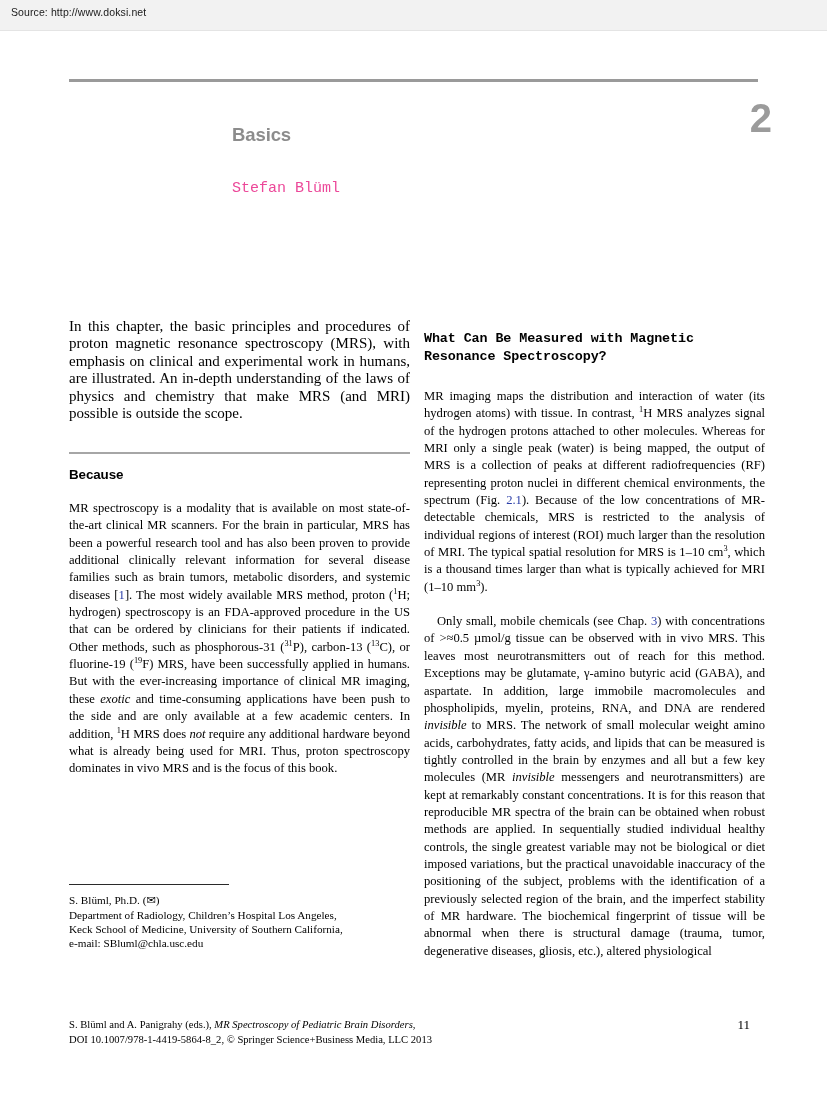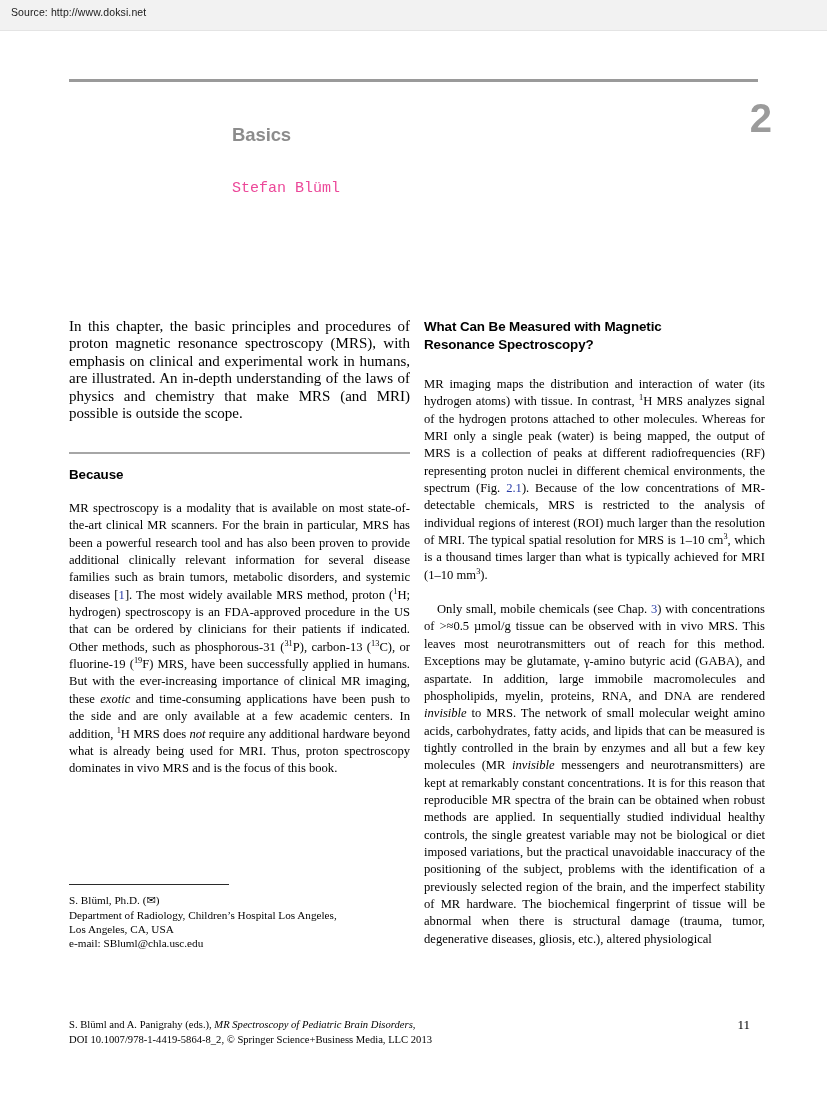--- a/index.html
+++ b/index.html
@@ -126,21 +126,21 @@
   }
   #overview-rule {
     height: 1.6px;
     background: #a6a6a6;
     margin: 0;
   }
   #overview-head-wrap { margin-top: 30px; }
   #overview-head-wrap h2.sec { margin-top: 12px; }
   #overview-body { margin-top: 16px; }
 
-  #right-head { margin-top: 0; }
+  #right-head { margin-top: 12px; font-family: Liberation Mono, monospace; }
   #right-body { margin-top: 22px; }
 
   .lnk { color: #2b3ea8; }
   .ital { font-style: italic; }
   sup { font-size: 0.66em; vertical-align: super; line-height: 0; }
 
   
   #footnote {
     position: absolute;
     left: 69px;
@@ -217,21 +217,21 @@
     <p id="right-body"><span>MR imaging maps the distribution and interaction of water (its hydrogen atoms) with tissue. In contrast, </span><sup>1</sup><span>H MRS analyzes signal of the hydrogen protons attached to other molecules. Whereas for MRI only a single peak (water) is being mapped, the output of MRS is a collection of peaks at different radiofrequencies (RF) representing proton nuclei in different chemical environments, the spectrum (Fig. </span><span class="lnk">2.1</span><span>). Because of the low concentrations of MR-detectable chemicals, MRS is restricted to the analysis of individual regions of interest (ROI) much larger than the resolution of MRI. The typical spatial resolution for MRS is 1–10 cm</span><sup>3</sup><span>, which is a thousand times larger than what is typically achieved for MRI (1–10 mm</span><sup>3</sup><span>).</span></p>
 
     <p class="indent"><span>Only small, mobile chemicals (see Chap. </span><span class="lnk">3</span><span>) with concentrations of &gt;≈0.5 µmol/g tissue can be observed with in vivo MRS. This leaves most neurotransmitters out of reach for this method. Exceptions may be glutamate, γ-amino butyric acid (GABA), and aspartate. In addition, large immobile macromolecules and phospholipids, myelin, proteins, RNA, and DNA are rendered </span><span class="ital">invisible</span><span> to MRS. The network of small molecular weight amino acids, carbohydrates, fatty acids, and lipids that can be measured is tightly controlled in the brain by enzymes and all but a few key molecules (MR </span><span class="ital">invisible</span><span> messengers and neurotransmitters) are kept at remarkably constant concentrations. It is for this reason that reproducible MR spectra of the brain can be obtained when robust methods are applied. In sequentially studied individual healthy controls, the single greatest variable may not be biological or diet imposed variations, but the practical unavoidable inaccuracy of the positioning of the subject, problems with the identification of a previously selected region of the brain, and the imperfect stability of MR hardware. The biochemical fingerprint of tissue will be abnormal when there is structural damage (trauma, tumor, degenerative diseases, gliosis, etc.), altered physiological</span></p>
 
   </div>
 
   <div id="footnote">
     <div id="footnote-rule"></div>
     <div class="fl">S. Blüml, Ph.D. (✉)</div>
     <div class="fl">Department of Radiology, Children’s Hospital Los Angeles,</div>
-    <div class="fl">Los Angeles, CA, USA</div>
+    <div class="fl"> Keck School of Medicine, University of Southern California,</div>
     <div class="fl">e-mail: SBluml@chla.usc.edu</div>
   </div>
 
   <div id="footer">
     <div class="cite"><span>S. Blüml and A. Panigrahy (eds.), </span><span class="ital">MR Spectroscopy of Pediatric Brain Disorders</span><span>,</span></div>
     <div class="cite">DOI 10.1007/978-1-4419-5864-8_2, © Springer Science+Business Media, LLC 2013</div>
     <div id="page-number">11</div>
   </div>
 
 </div>

